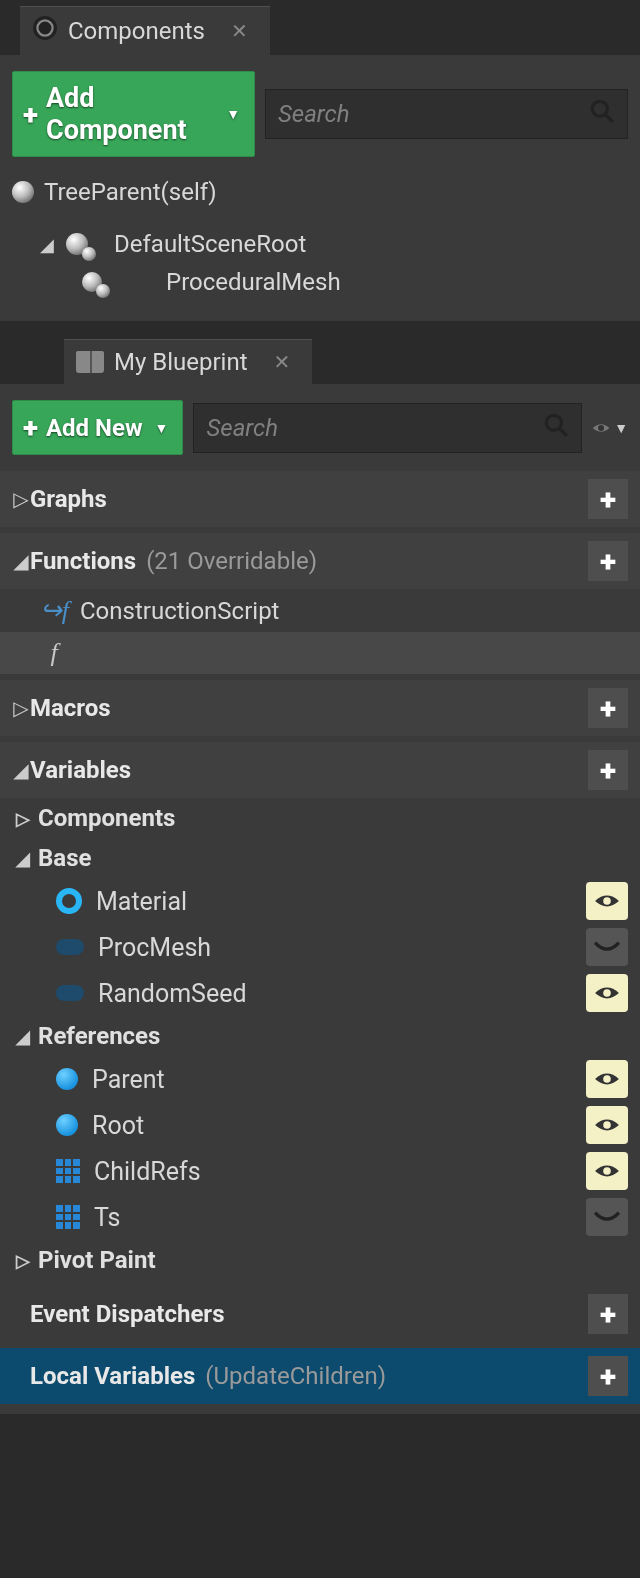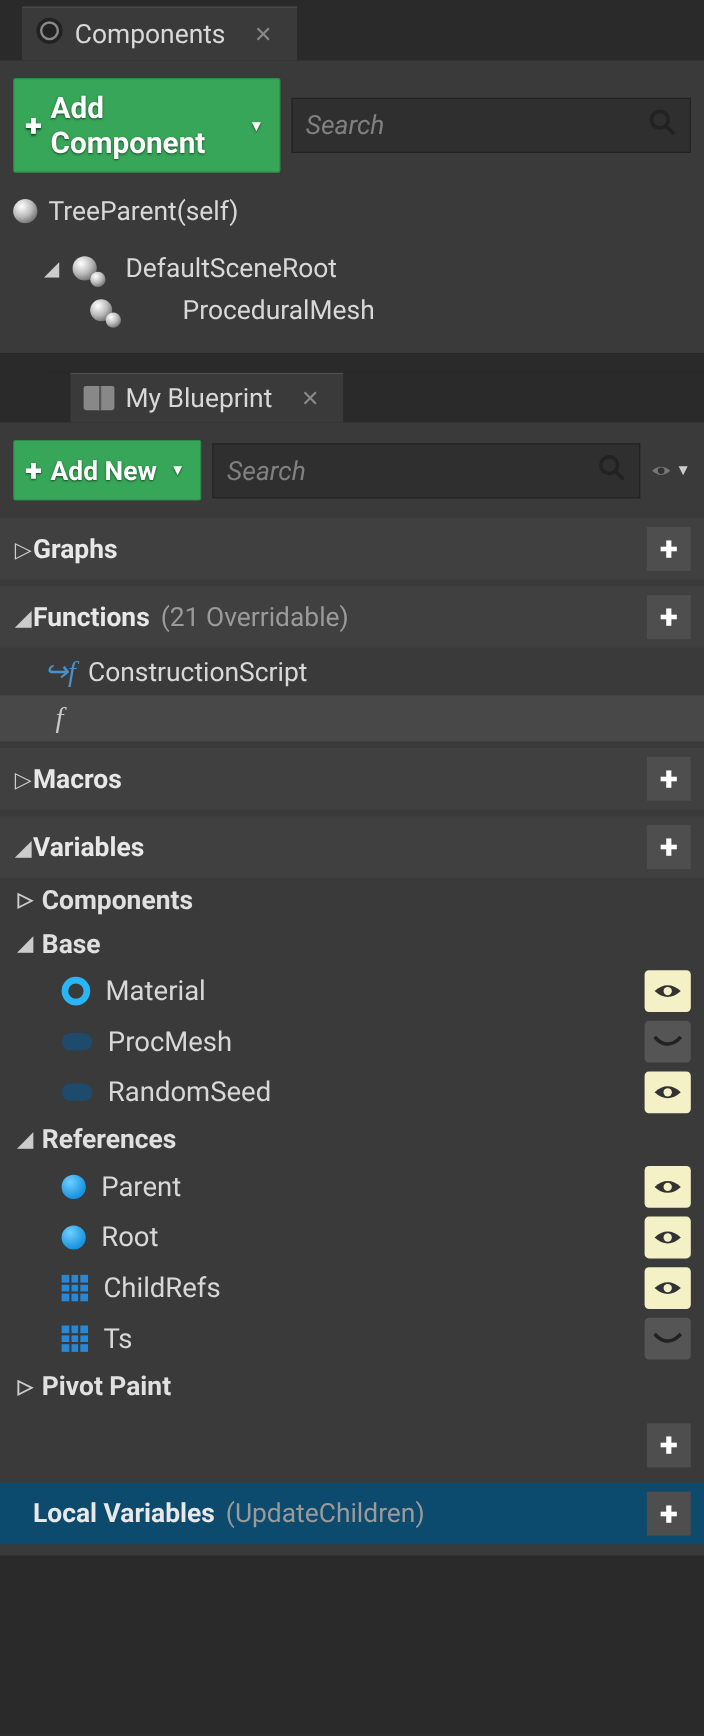--- a/index.html
+++ b/index.html
@@ -282,20 +282,21 @@
       </div>
   </div>
 
   <div class="sub-hdr">
     <span class="arrow">▷</span>
     <span>Pivot Paint</span>
   </div>
 
   <div class="section-hdr" style="background:#3a3a3a;">
     <span style="width:18px;"></span>
+    <span class="title">Event Dispatchers</span>
     <div class="add-plus">+</div>
   </div>
 
   <div class="section-hdr" style="background:#0c4a6e;">
     <span style="width:18px;"></span>
     <span class="title">Local Variables</span>
     <span class="subtitle">(UpdateChildren)</span>
     <div class="add-plus">+</div>
   </div>
 </div>

